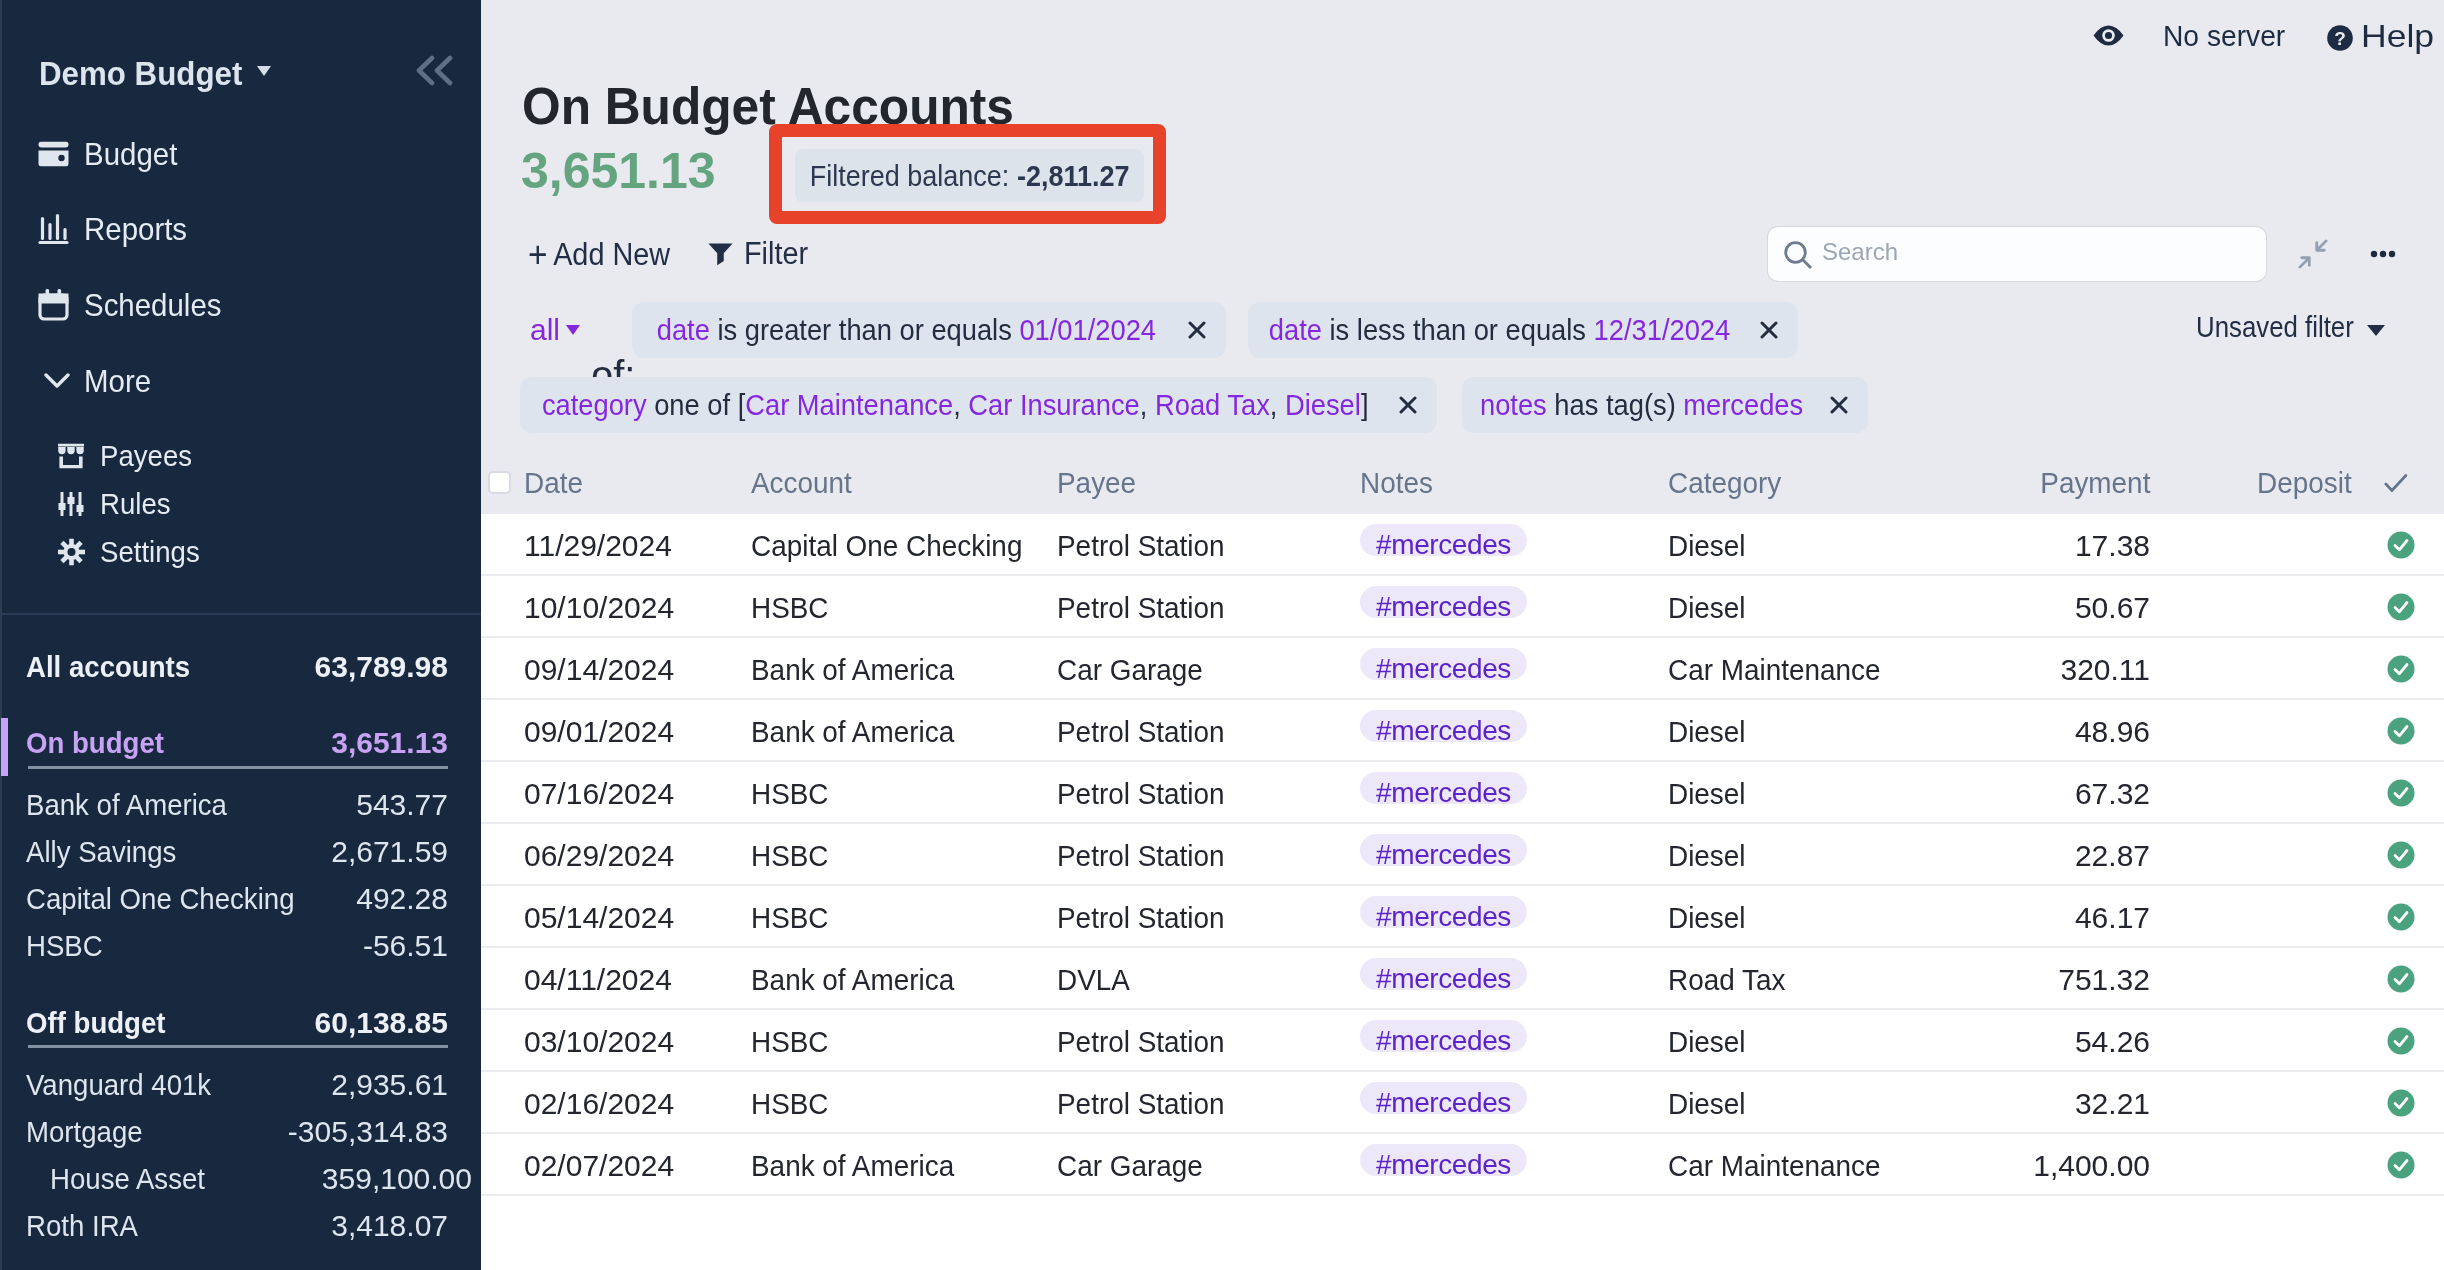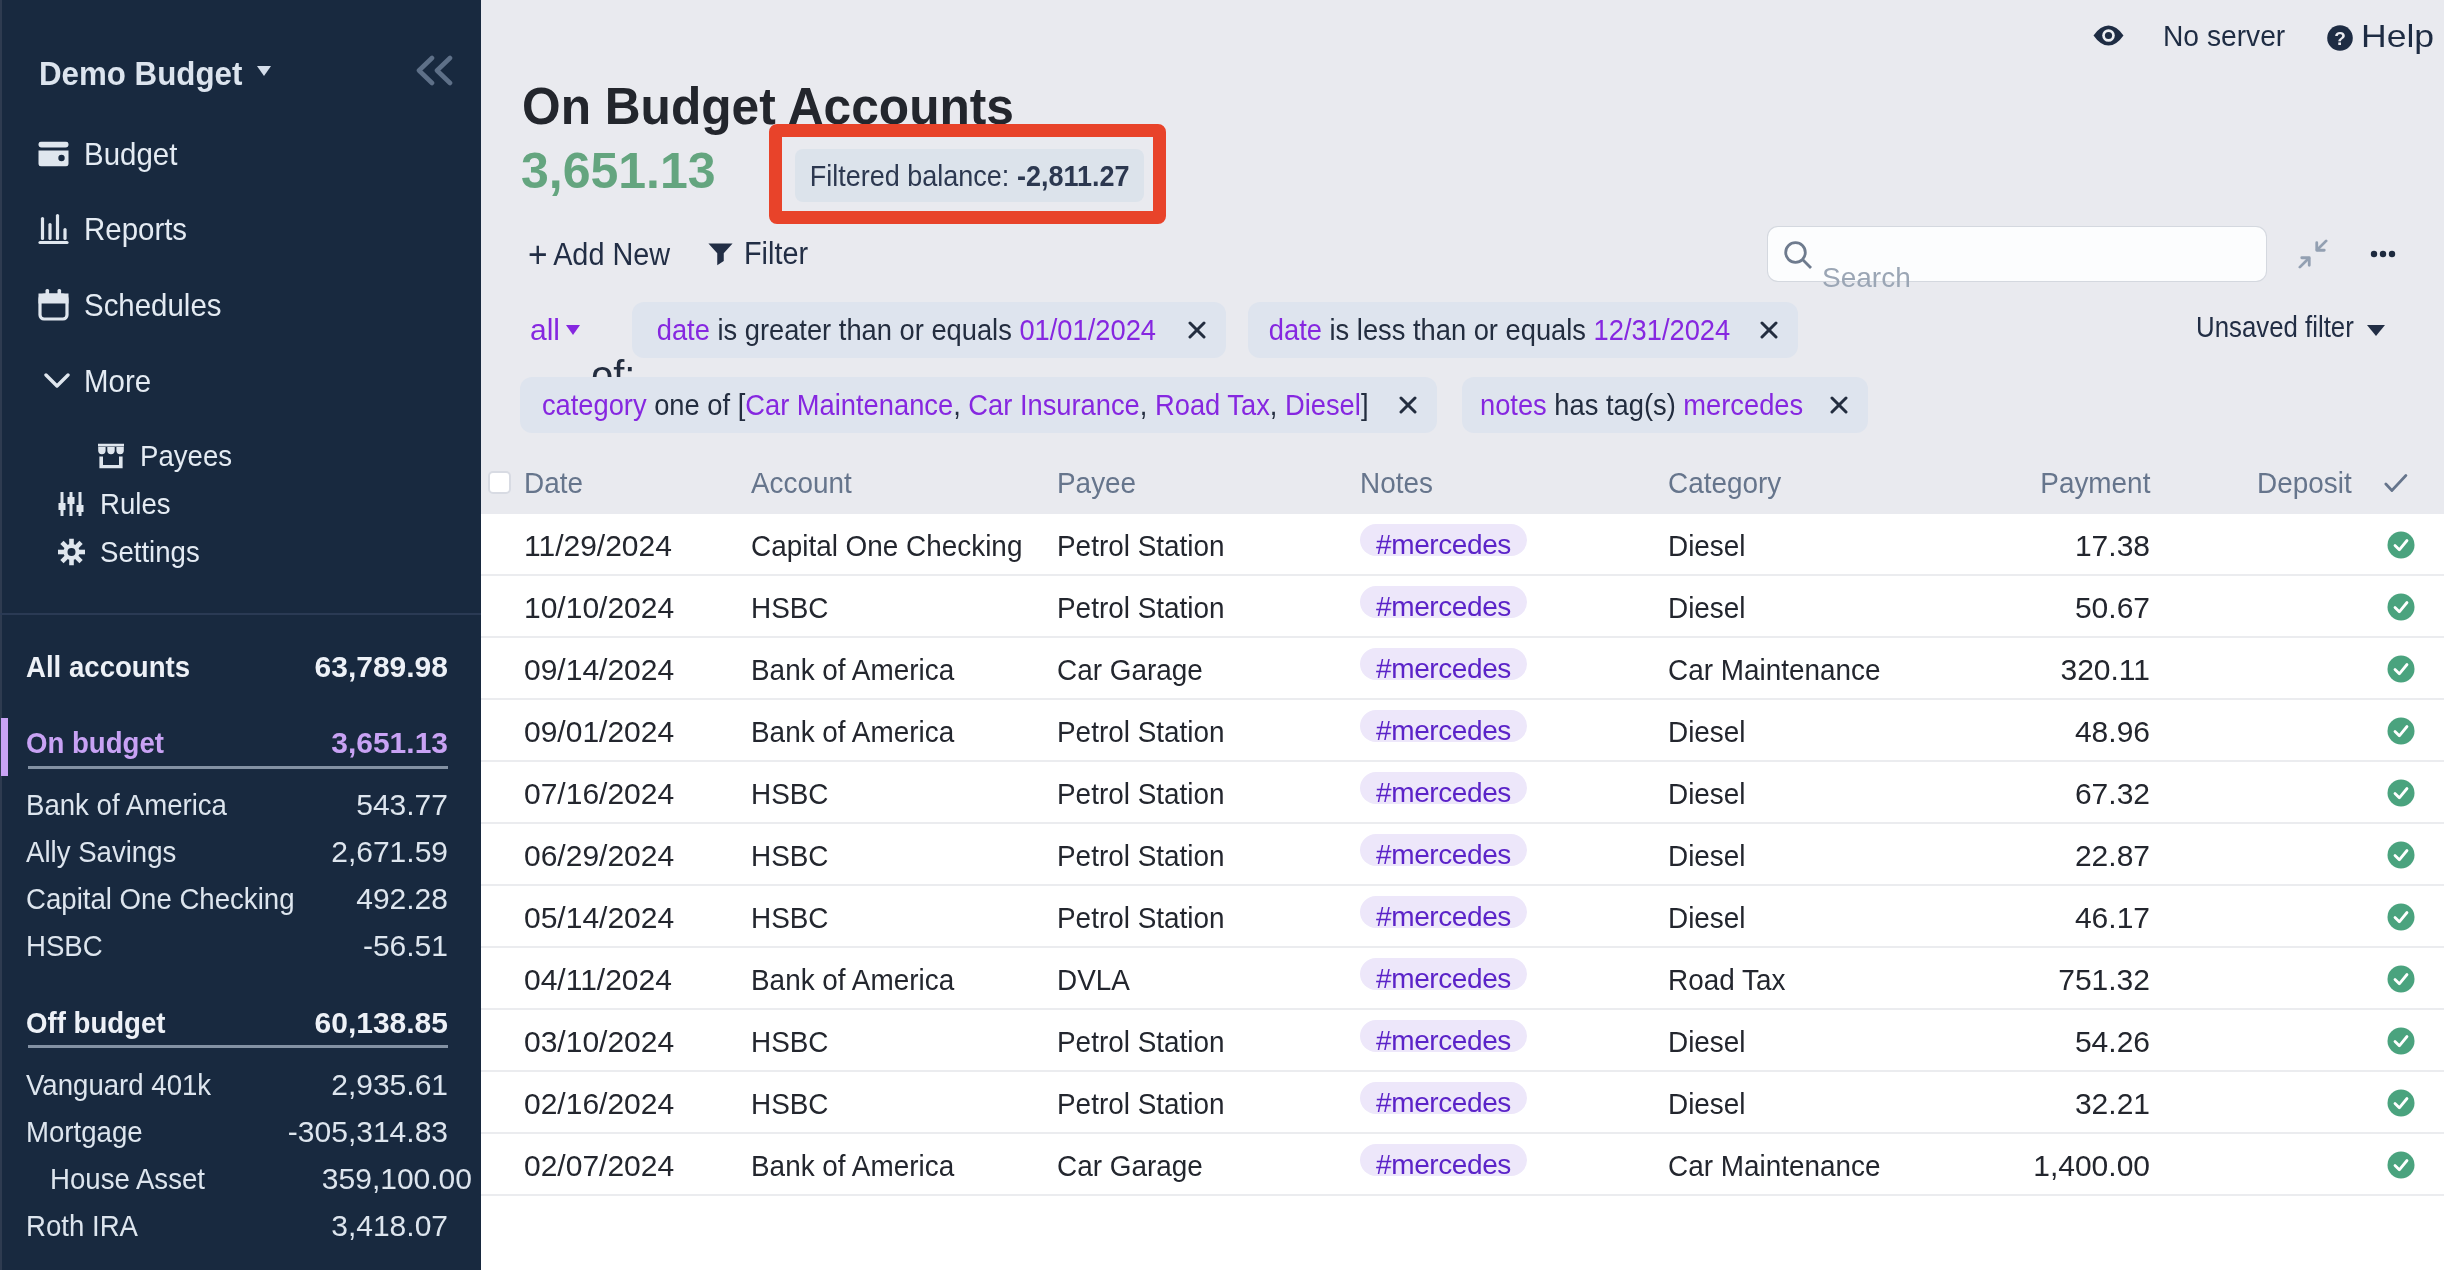--- a/index.html
+++ b/index.html
@@ -37,21 +37,21 @@
   #fpill .inner { transform:scaleX(0.90); transform-origin:center; white-space:nowrap; }
 
   
   #addnew { position:absolute; left:528px; top:234px; font-size:31px; color:#222e45; transform:scaleX(0.93); transform-origin:left top; }
   #addnew .plus { font-size:36px; font-weight:400; vertical-align:-2px; margin-right:6px;}
   #filterbtn { position:absolute; left:707px; top:243px; }
   #filtertxt { position:absolute; left:744px; top:236px; font-size:31px; color:#222e45; transform:scaleX(0.93); transform-origin:left top; }
 
   
   #search { position:absolute; left:1768px; top:227px; width:498px; height:54px; background:#fcfdfe; border-radius:10px; box-shadow:0 0 0 1px rgba(175,183,196,0.35); }
-  #search .ph { position:absolute; left:54px; top:11px; font-size:28px; color:#9ba6b5;margin-top:24px; }
+  #search .ph { position:absolute; left:54px; top:11px; font-size:24px; color:#9ba6b5; }
   #shrinkicon { position:absolute; left:2298px; top:239px; }
   #dots { position:absolute; left:2370px; top:250px; }
 
   
   .chiprow1 { top:302px; }
   .chiprow2 { top:377px; }
   .chip { position:absolute; height:56px; background:#dee4ee; border-radius:12px; display:flex; align-items:center; justify-content:center; font-size:30px; color:#232d3f; white-space:pre; }
   .chip .ct { transform:scaleX(0.91); transform-origin:center; margin-right:46px; }
   .chip .x { position:absolute; right:20px; top:50%; transform:translateY(-50%); margin:0; }
   .pu { color:#8627e0; }
@@ -119,21 +119,21 @@
     </svg>
     <div class="mi-text">Schedules</div>
   </div>
   <div class="menu-item" style="top:359px;">
     <svg class="mi-icon" style="left:44px" width="26" height="16" viewBox="0 0 26 16" fill="none" stroke="#dfe6ee" stroke-width="3.4" stroke-linecap="round" stroke-linejoin="round">
       <polyline points="2,2 13,13 24,2"></polyline>
     </svg>
     <div class="mi-text">More</div>
   </div>
 
-  <div class="menu-item sub-item" style="top:434px;margin-left:40px;">
+  <div class="menu-item sub-item" style="top:434px;">
     <svg class="mi-icon" width="26" height="25" viewBox="0 0 26 25">
       <g fill="#dfe6ee">
         <rect x="0" y="0" width="26" height="3"></rect>
         <path d="M0.2 3.5 h7.4 v3.5 a3.7 3.7 0 0 1 -7.4 0 z"></path>
         <path d="M9.3 3.5 h7.4 v3.5 a3.7 3.7 0 0 1 -7.4 0 z"></path>
         <path d="M18.4 3.5 h7.4 v3.5 a3.7 3.7 0 0 1 -7.4 0 z"></path>
       </g>
       <path d="M3.2 13 v10.2 h19.6 v-10.2" fill="none" stroke="#dfe6ee" stroke-width="3.6"></path>
     </svg>
     <div class="mi-text">Payees</div>

